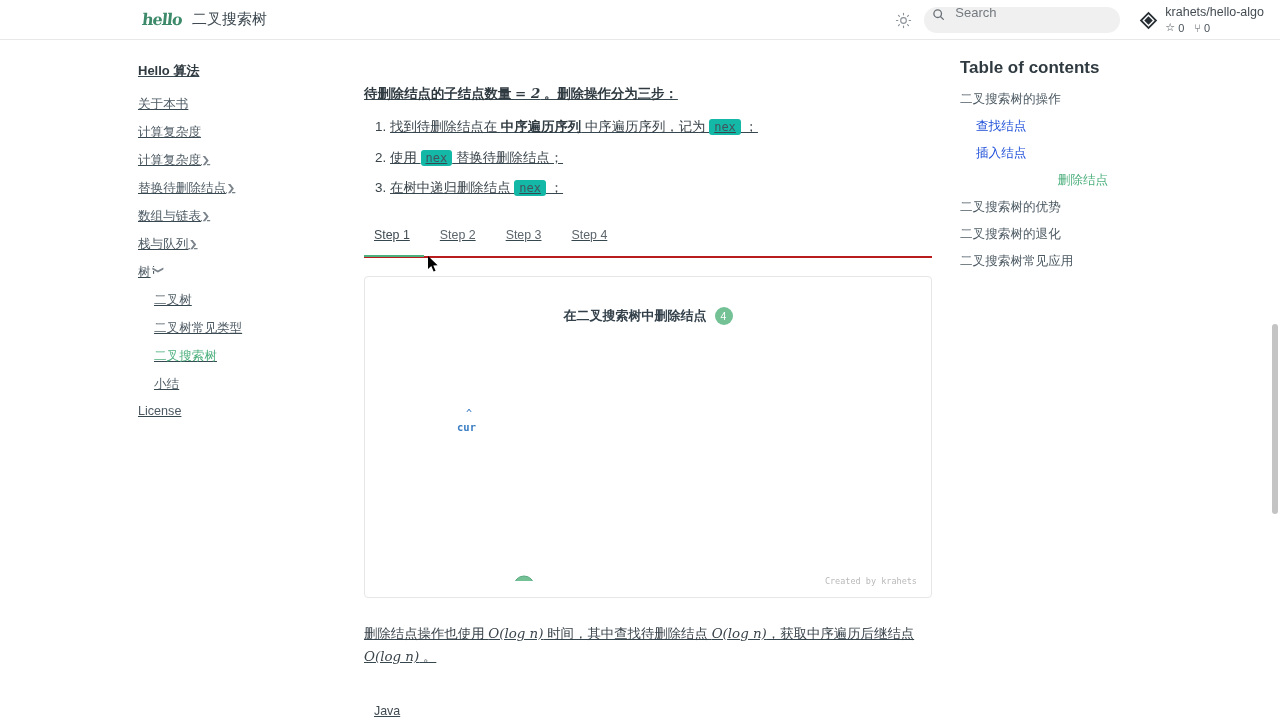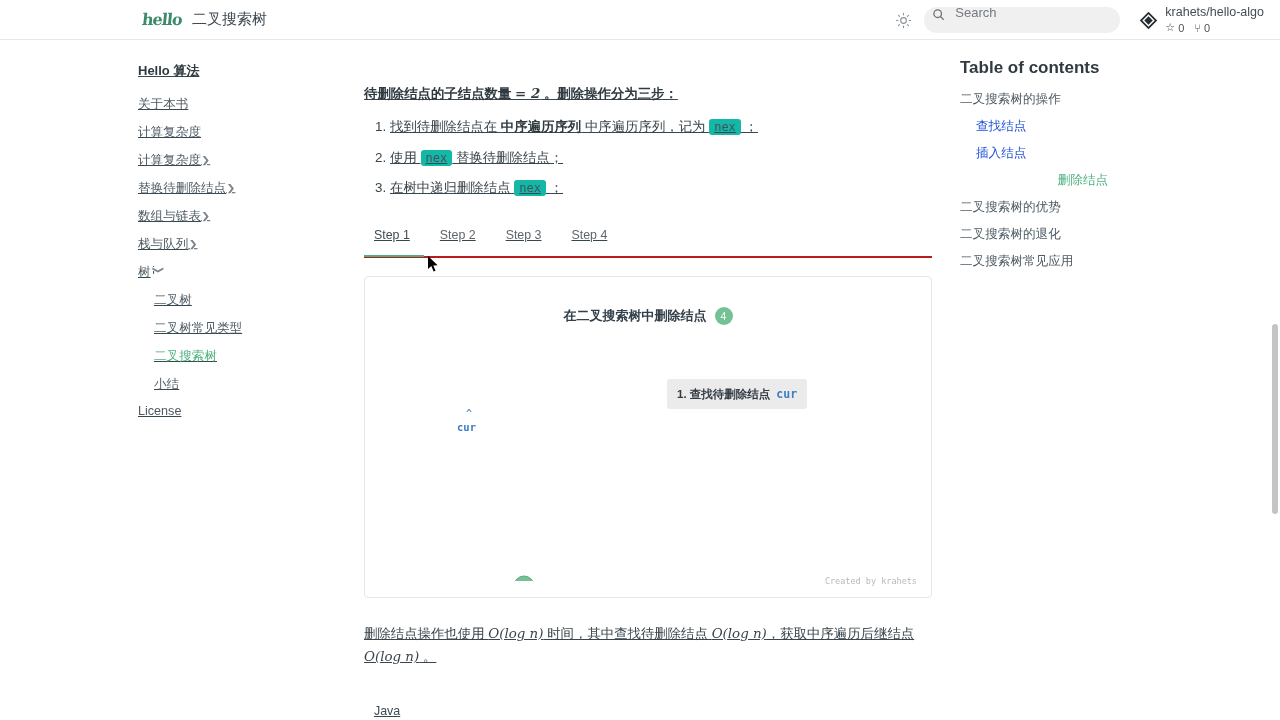--- a/index.html
+++ b/index.html
@@ -386,23 +386,20 @@
       <div class="tab">Step 2</div>
       <div class="tab">Step 3</div>
       <div class="tab">Step 4</div>
     </div>
 
     <div class="figure">
       <div class="fig-title">
         <span>在二叉搜索树中删除结点</span><span class="fig-badge">4</span>
       </div>
 
-      <div class="callout">
-        <span>1. 查找待删除结点</span><code>cur</code>
-      </div>
 
       <svg class="tree-svg" width="570" height="260" viewBox="0 0 570 260">
 
         <g stroke="#9e9e9e" stroke-width="1.3" fill="none">
           <path d="M159 272 L212 312" transform="translate(0,-7)"></path>
         </g>
         <g stroke="#9e9e9e" stroke-width="1.2" fill="none" marker-end="">
 
           <line x1="165" y1="273" x2="208" y2="303"></line>
 

